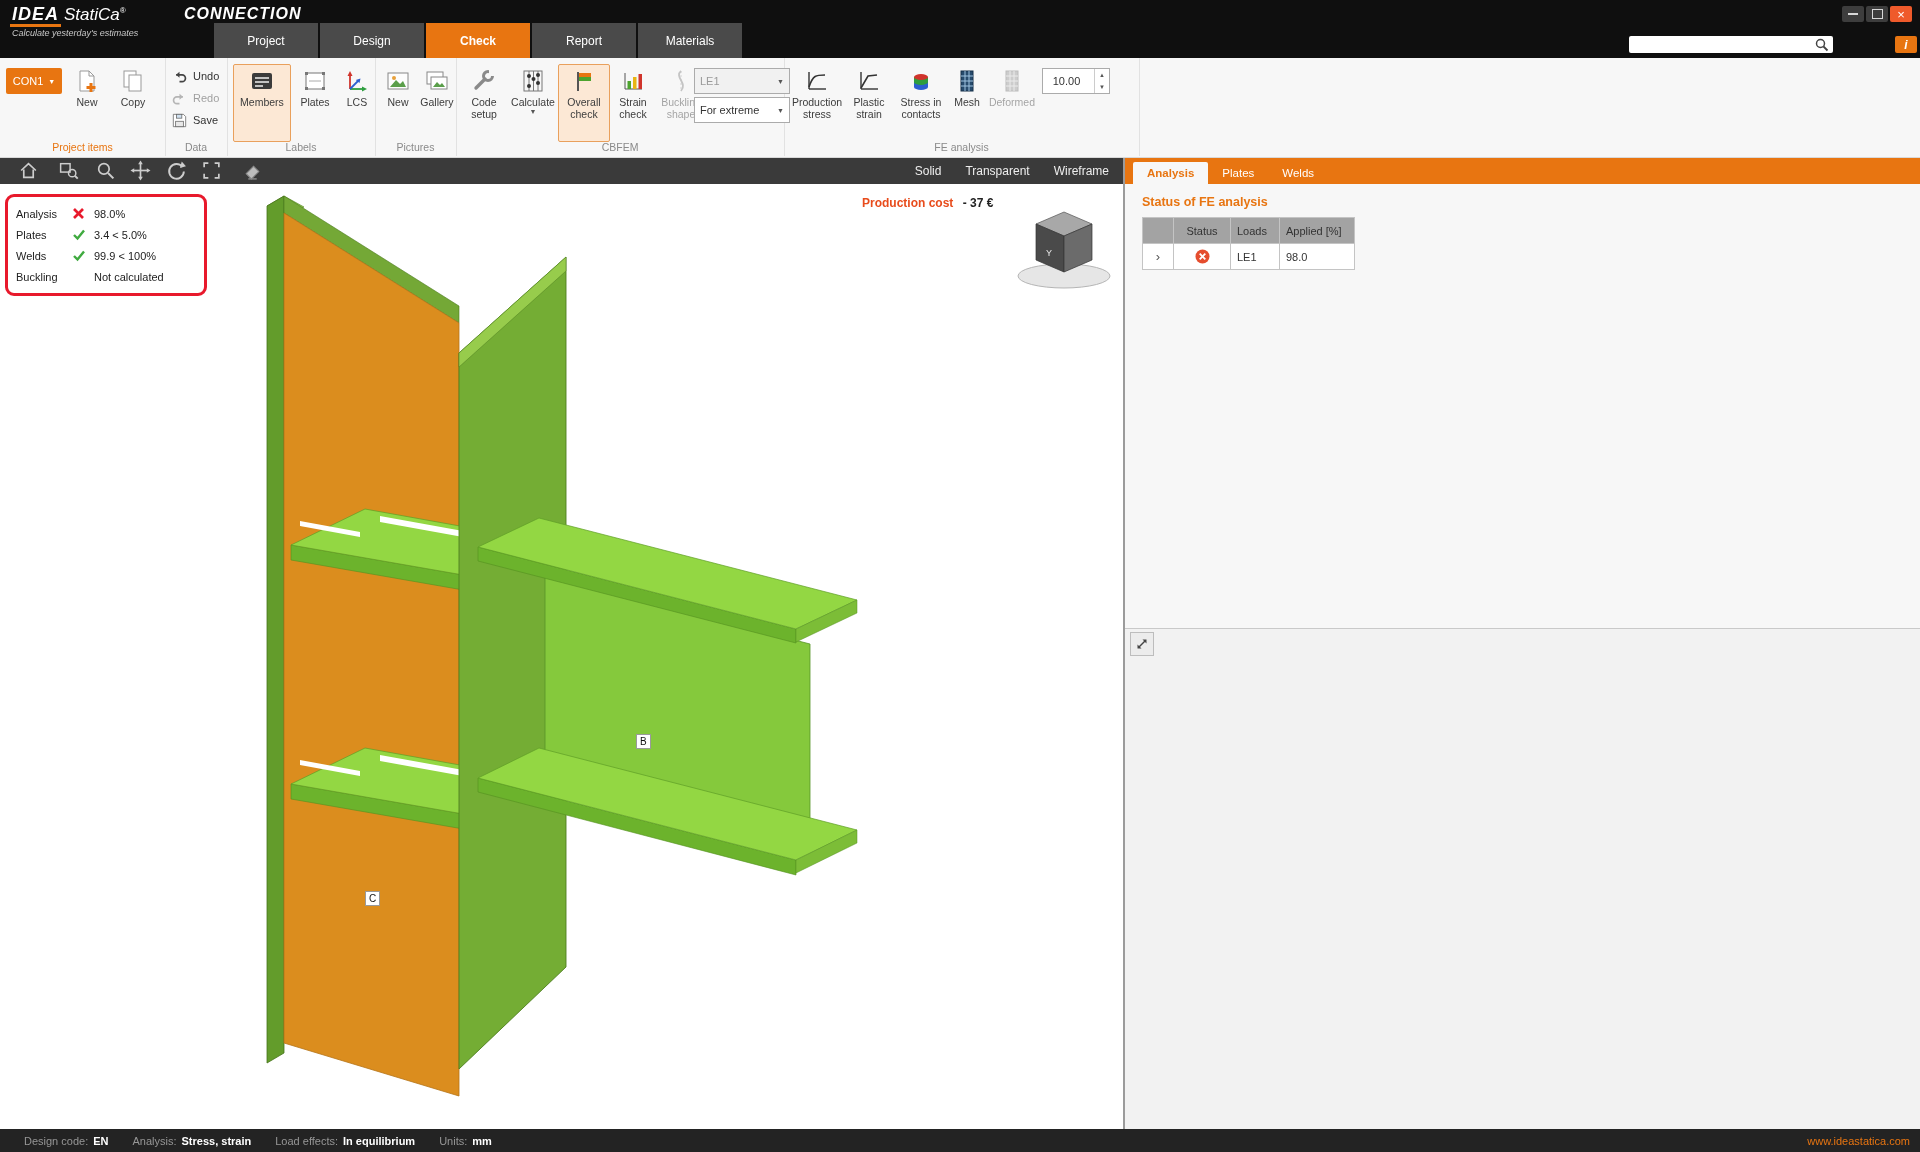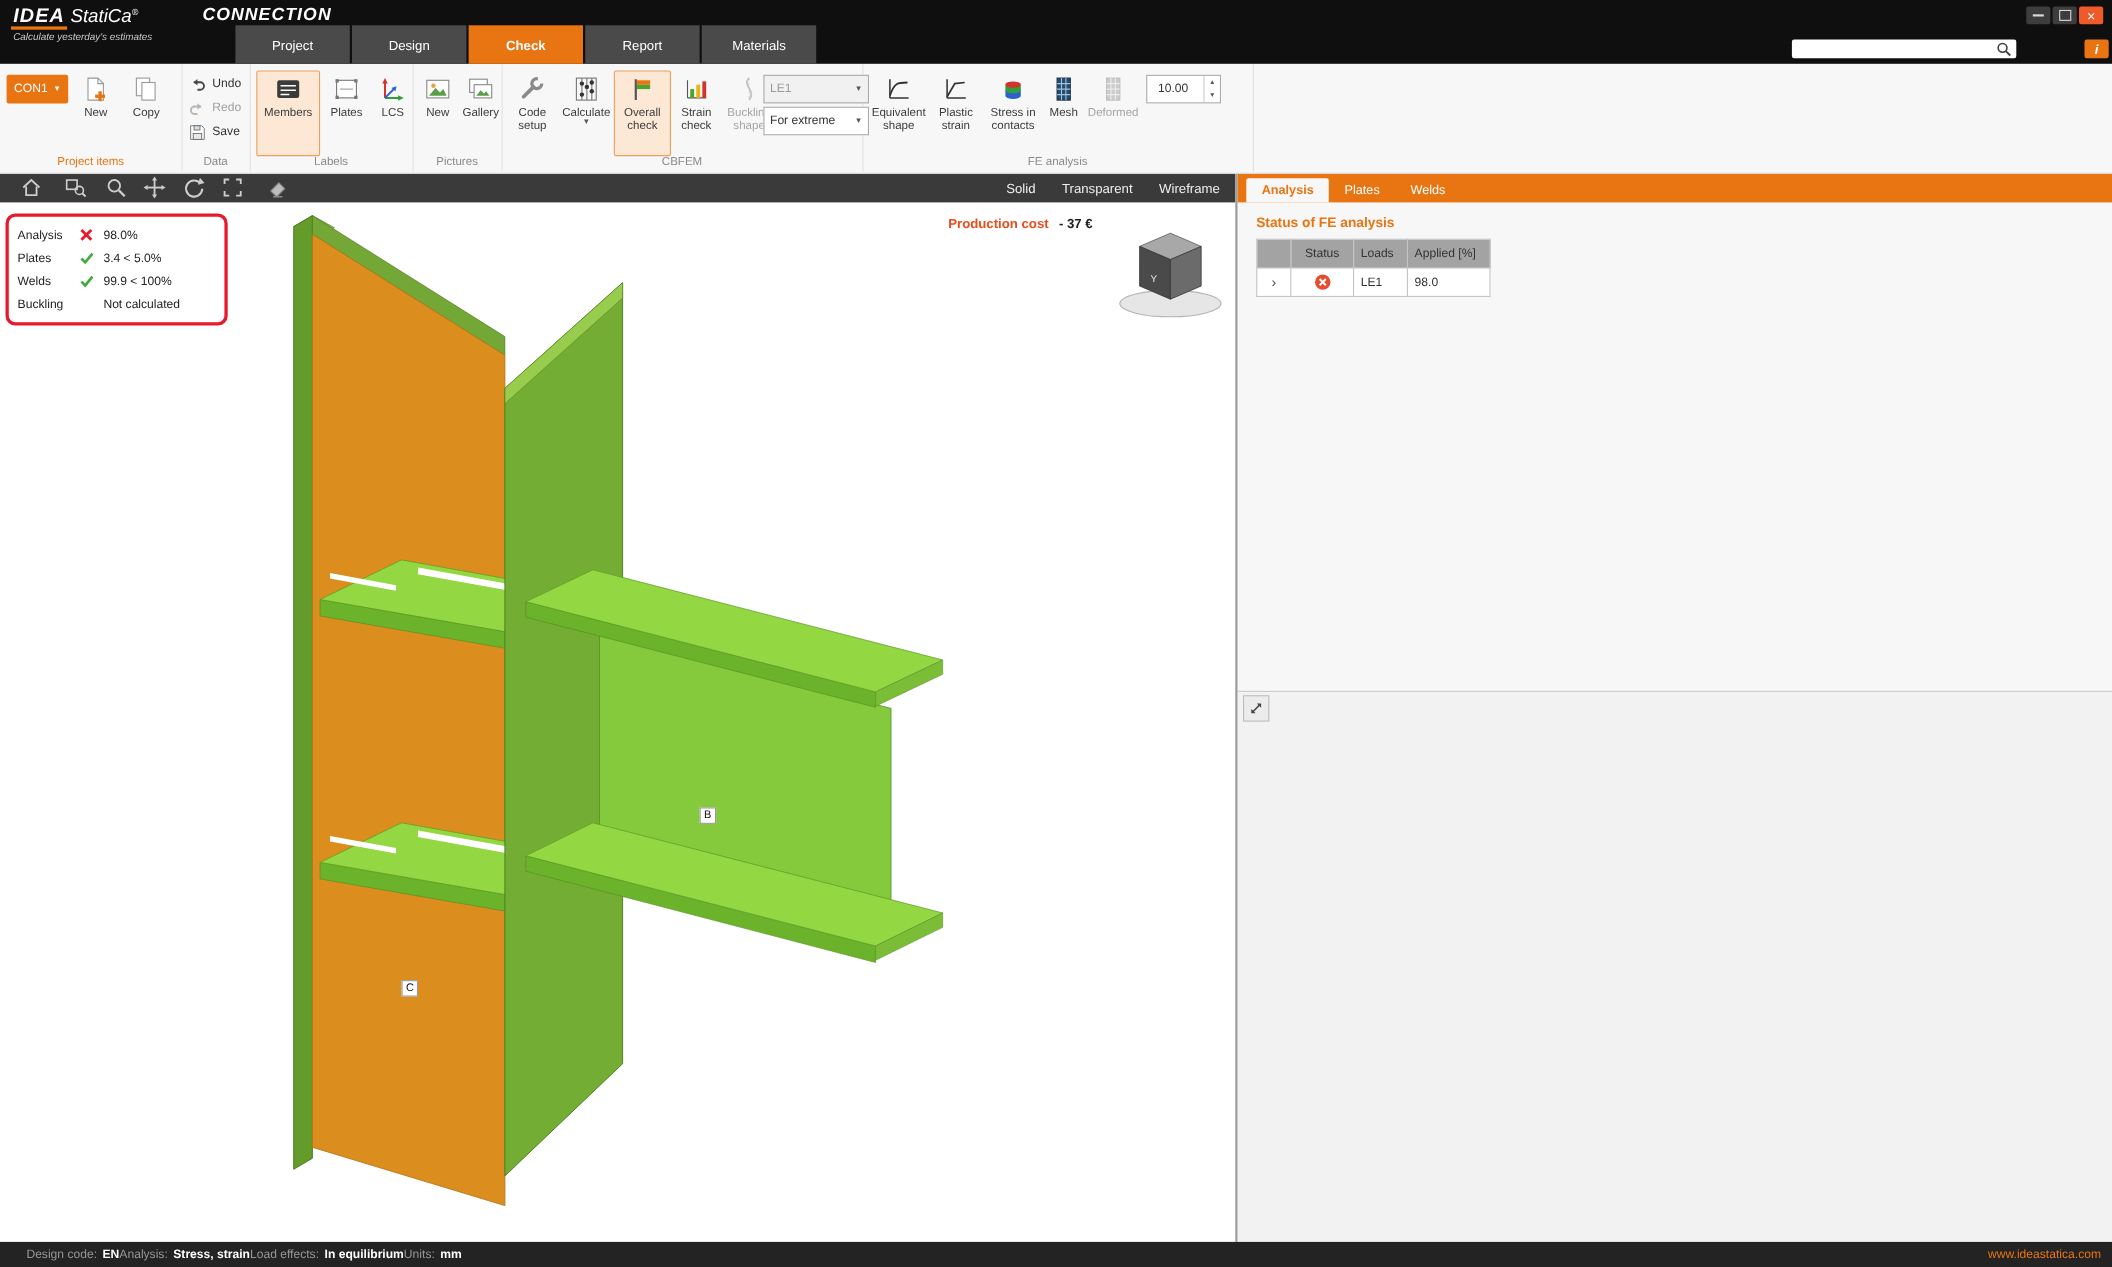--- a/index.html
+++ b/index.html
@@ -69,21 +69,21 @@
   .rptable th{background:#a3a3a3}
   .rptable .cexp{width:18px;text-align:center;color:#555;font-size:13px}
   .rptable .cstat{width:44px;text-align:center}
   .rptable .cload{width:36px}
   .rptable .capp{width:62px}
   .rpdivider{position:absolute;left:0;top:471px;width:795px;height:1px;background:#c9c9c9}
   .grip{position:absolute;left:5px;top:475px;width:22px;height:22px;background:#ececec;border:1px solid #bdbdbd;display:flex;align-items:center;justify-content:center;cursor:pointer}
   .rpanel .lower{position:absolute;left:0;top:472px;width:795px;height:500px;background:#f2f2f2}
   
   .statusbar{position:absolute;left:0;top:1129px;width:1920px;height:23px;background:#232323;display:flex;align-items:center;font-size:11px;z-index:30}
-  .sitem{display:flex;gap:5px;white-space:nowrap}
+  .sitem{display:flex;gap:5px;margin-left:24px;white-space:nowrap}
   .sitem:first-child{margin-left:24px}
   .slabel{color:#969696}
   .sval{color:#fff;font-weight:bold}
   .slink{margin-left:auto;margin-right:10px;color:#e87511;cursor:pointer}
 </style>
 </head>
 <body>
 
 <div class="header">
   <div class="brand">
@@ -289,21 +289,21 @@
     <div class="rglabel">CBFEM</div>
   </div>
 
   <div class="rgroup" style="left:784px;width:355px">
     <div class="rbtn" style="left:6px;width:52px">
       <svg class="ric" width="26" height="26" viewBox="0 0 26 26">
         <line x1="5" y1="21" x2="22" y2="21" stroke="#333" stroke-width="1.4"></line>
         <line x1="5" y1="21" x2="5" y2="4" stroke="#333" stroke-width="1.4"></line>
         <path d="M5 19 C 9 7, 12 7, 21 7" fill="none" stroke="#333" stroke-width="1.6"></path>
       </svg>
-      <span class="rlbl">Equivalent shape</span>
+      <span class="rlbl">Production stress</span>
     </div>
     <div class="rbtn" style="left:60px;width:48px">
       <svg class="ric" width="26" height="26" viewBox="0 0 26 26">
         <line x1="5" y1="21" x2="22" y2="21" stroke="#333" stroke-width="1.4"></line>
         <line x1="5" y1="21" x2="5" y2="4" stroke="#333" stroke-width="1.4"></line>
         <path d="M5 20 L12 8 L21 7" fill="none" stroke="#333" stroke-width="1.6"></path>
       </svg>
       <span class="rlbl">Plastic strain</span>
     </div>
     <div class="rbtn" style="left:110px;width:52px">

